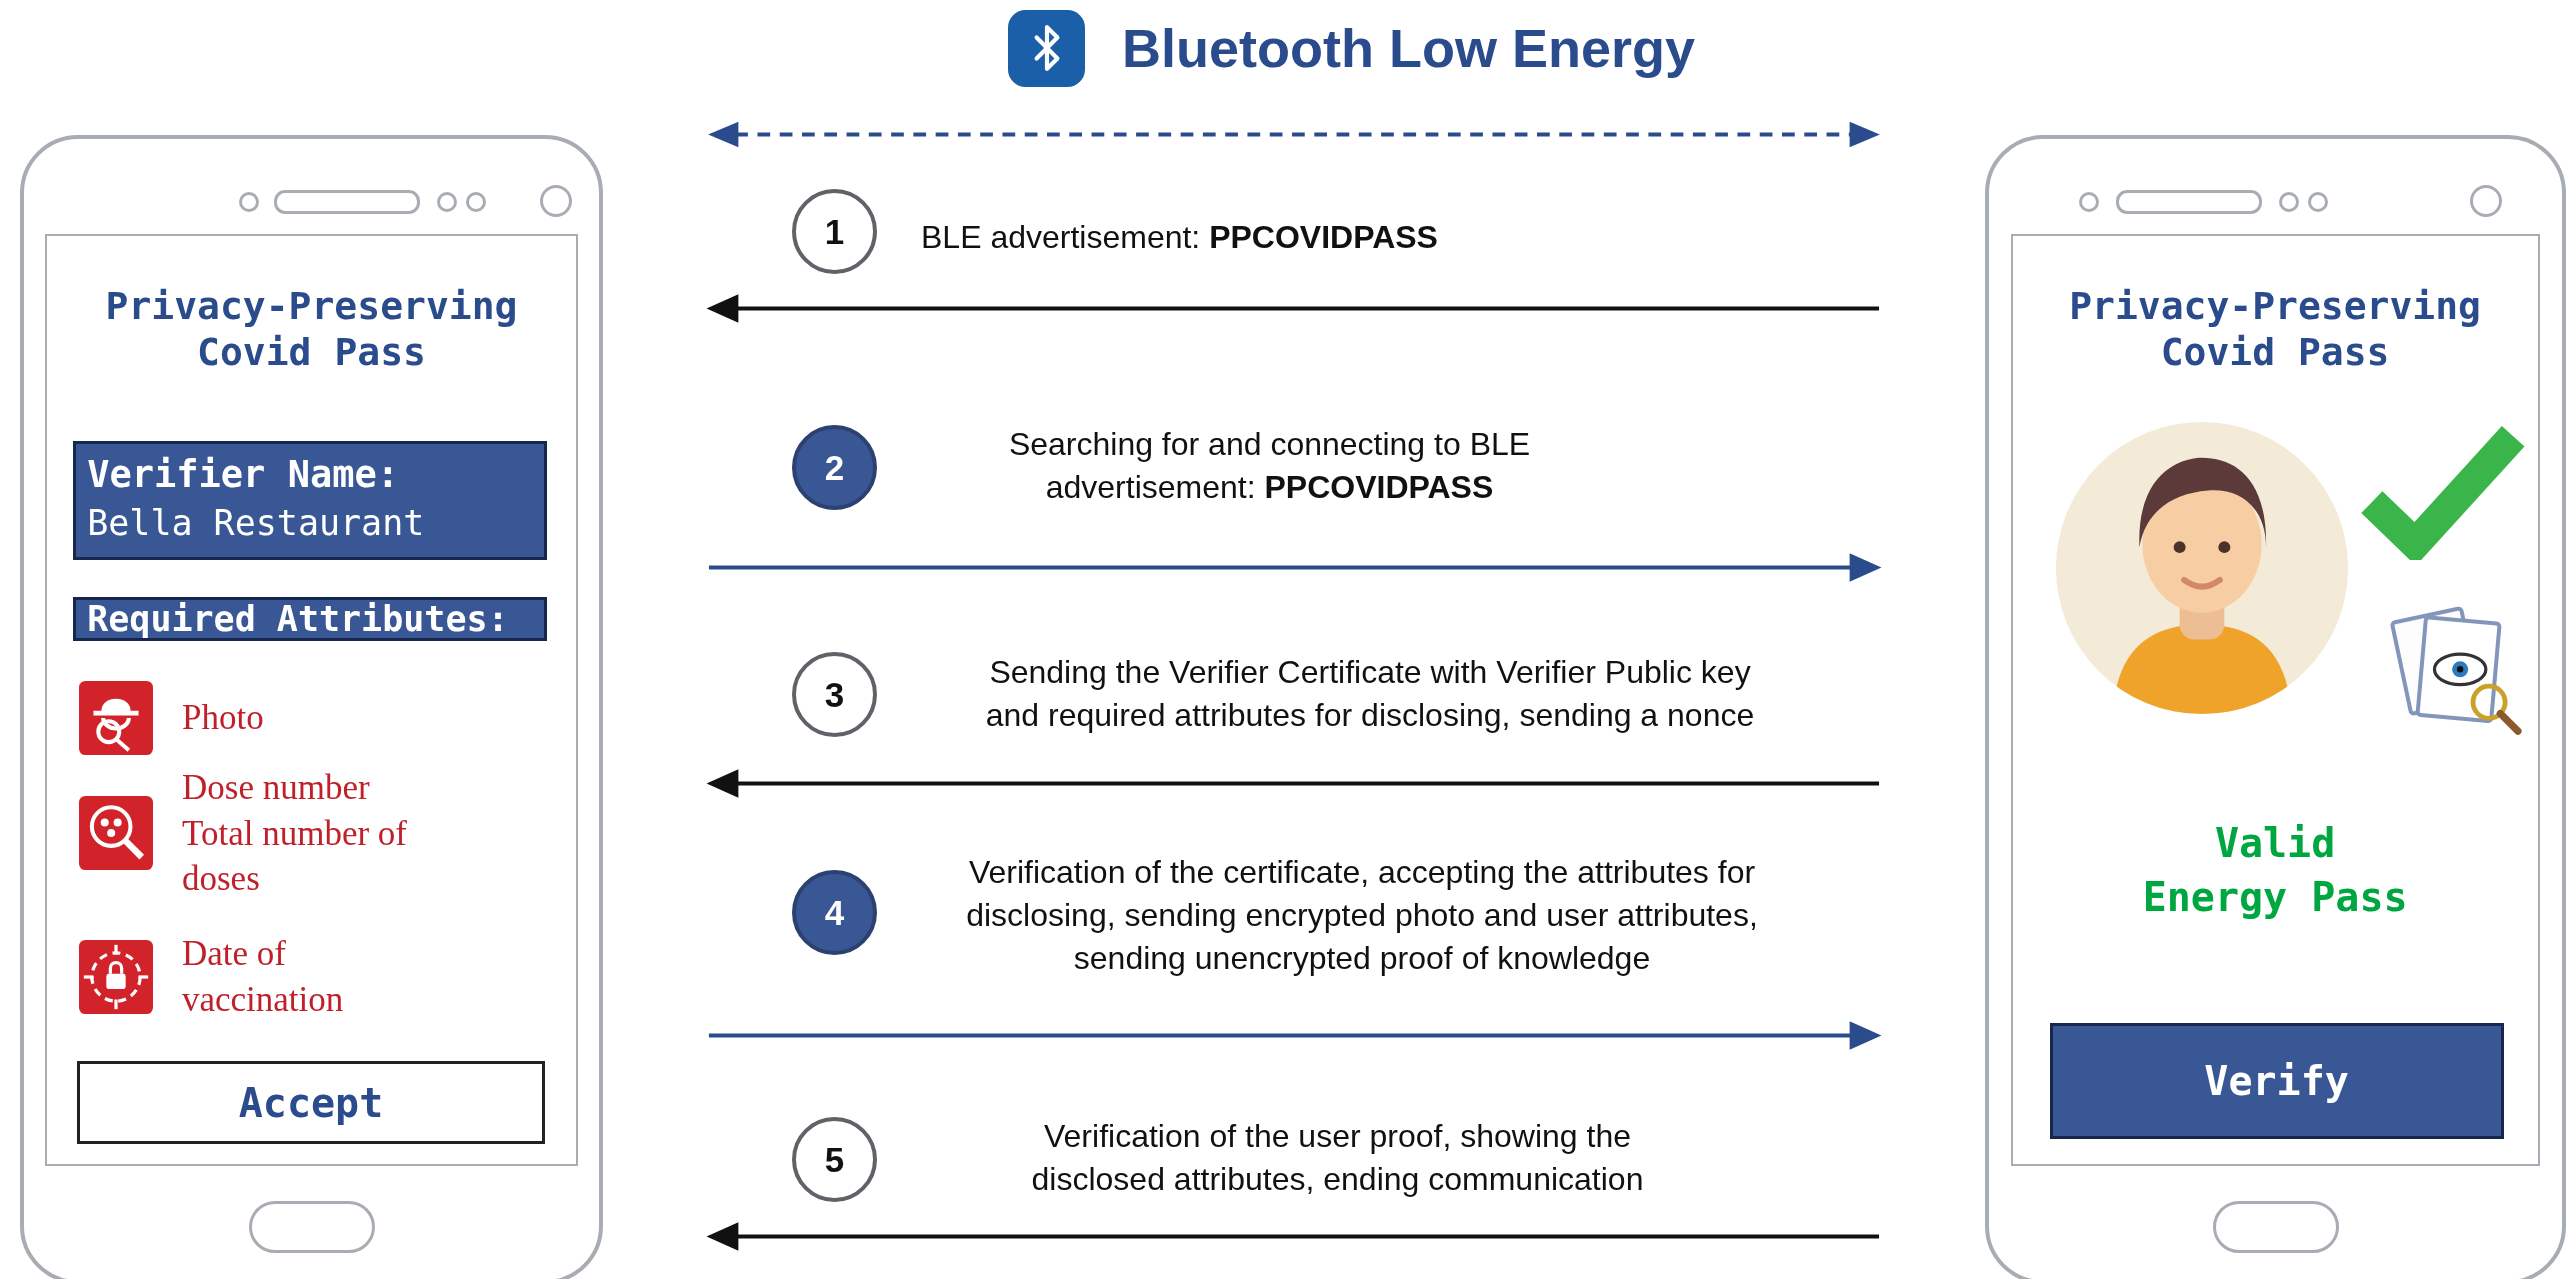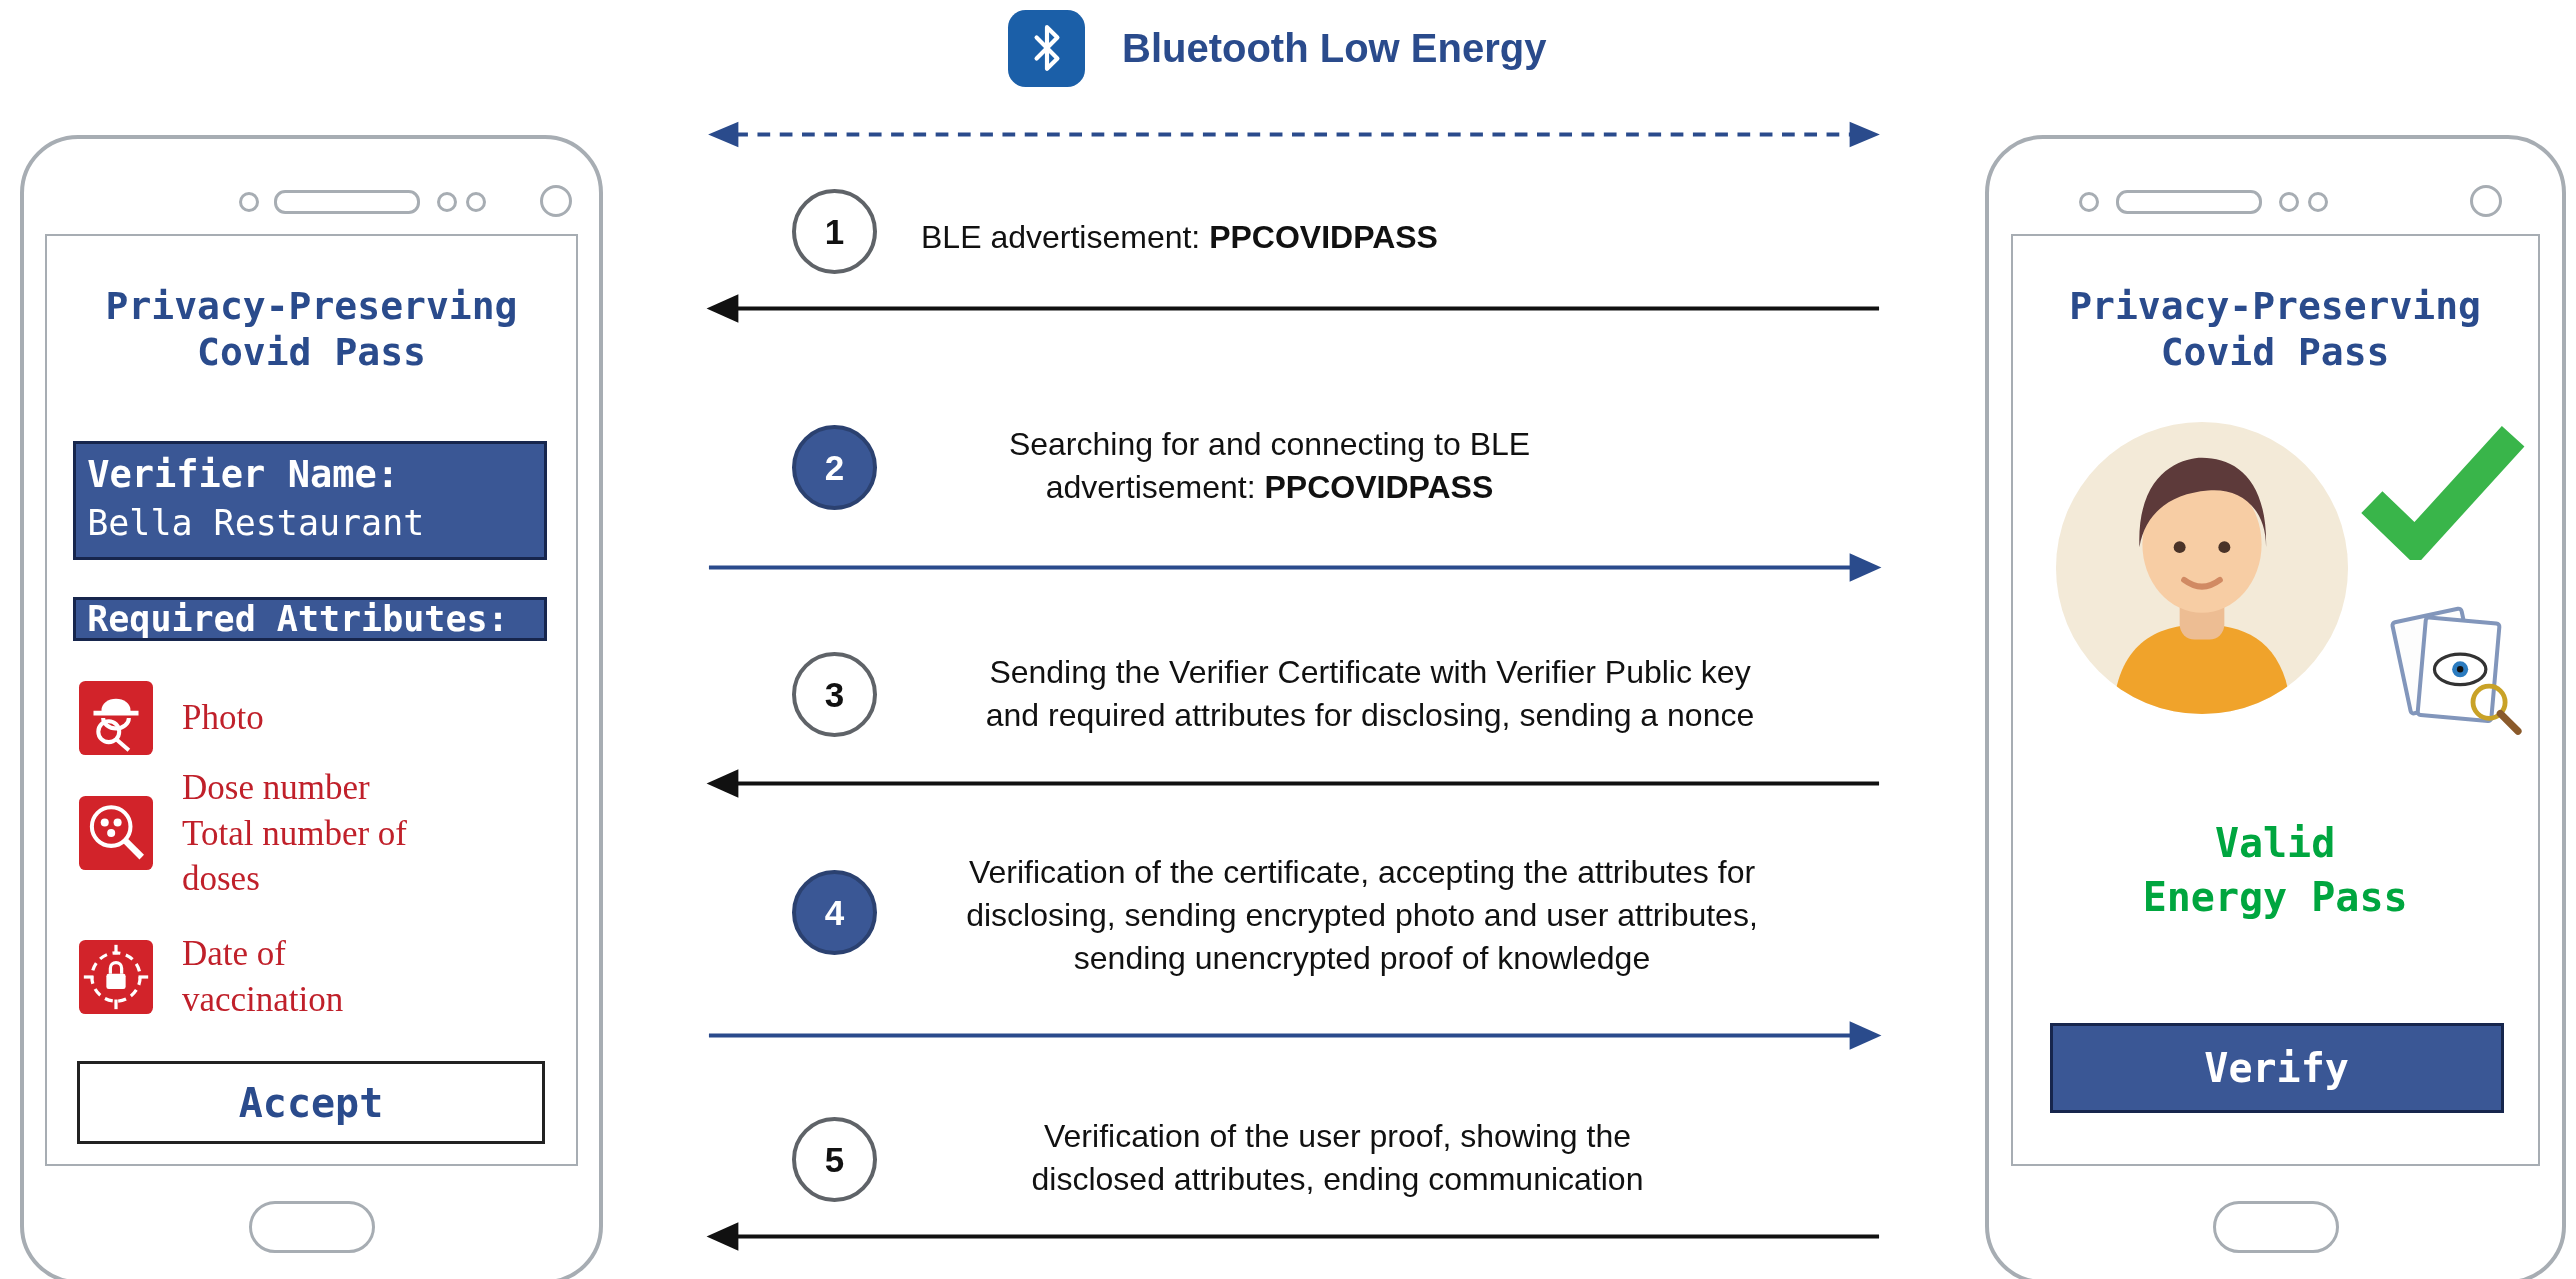--- a/index.html
+++ b/index.html
@@ -4,21 +4,21 @@
 <style>
   html,body{margin:0;padding:0;background:#fff;}
   .canvas{position:relative;width:2576px;height:1280px;background:#fff;
           font-family:"Liberation Sans",sans-serif;overflow:hidden;}
   .preline{white-space:pre-line;}
 
   
   .bt-badge{position:absolute;left:1008px;top:9.6px;width:77px;height:77px;border-radius:17.6px;
             background:#1b5fa8;display:flex;align-items:center;justify-content:center;}
   .ble-title{position:absolute;left:1122px;top:9.6px;height:77px;display:flex;align-items:center;
-             font-weight:bold;font-size:40px;color:#2a4b8c;}
+             font-weight:bold;font-size:54px;color:#2a4b8c;}
 
   
   .arrow{position:absolute;left:699px;width:1190px;height:35px;}
   .arrow.black{color:#111111;}
   .arrow.blue{color:#2a4b8c;}
   .a-dash{top:117px;color:#2a4b8c;}
   .a1{top:291px}.a2{top:550px}.a3{top:766px}.a4{top:1018px}.a5{top:1219px}
 
   
   .step-circle{position:absolute;left:792px;width:77px;height:77px;border-radius:50%;
@@ -71,21 +71,21 @@
           background:#fff;box-sizing:border-box;display:flex;align-items:center;justify-content:center;
           font-family:"DejaVu Sans Mono",monospace;font-weight:bold;font-size:40px;color:#2a4b8c;cursor:pointer;}
 
   
   .avatar{position:absolute;left:40px;top:183px;width:298px;height:298px;}
   .check{position:absolute;left:346px;top:189px;width:167px;height:135px;}
   .docicon{position:absolute;left:354px;top:357px;width:159px;height:143px;}
   .valid{position:absolute;top:580px;left:0;width:100%;text-align:center;
          font-family:"DejaVu Sans Mono",monospace;font-weight:bold;font-size:40px;line-height:1.35;
          color:#00a63f;white-space:pre-line;}
-  .verify{position:absolute;left:37px;top:787px;width:454px;height:90px;background:#3a5795;
+  .verify{position:absolute;left:37px;top:787px;width:454px;height:116px;background:#3a5795;
           border:3.2px solid #17264d;box-sizing:border-box;display:flex;align-items:center;justify-content:center;
           font-family:"DejaVu Sans Mono",monospace;font-weight:bold;font-size:40px;color:#fff;cursor:pointer;}
 </style>
 </head>
 <body>
 
 <div class="canvas">
 
   <div class="bt-badge">
     <svg width="50" height="50" viewBox="0 0 24 24">

